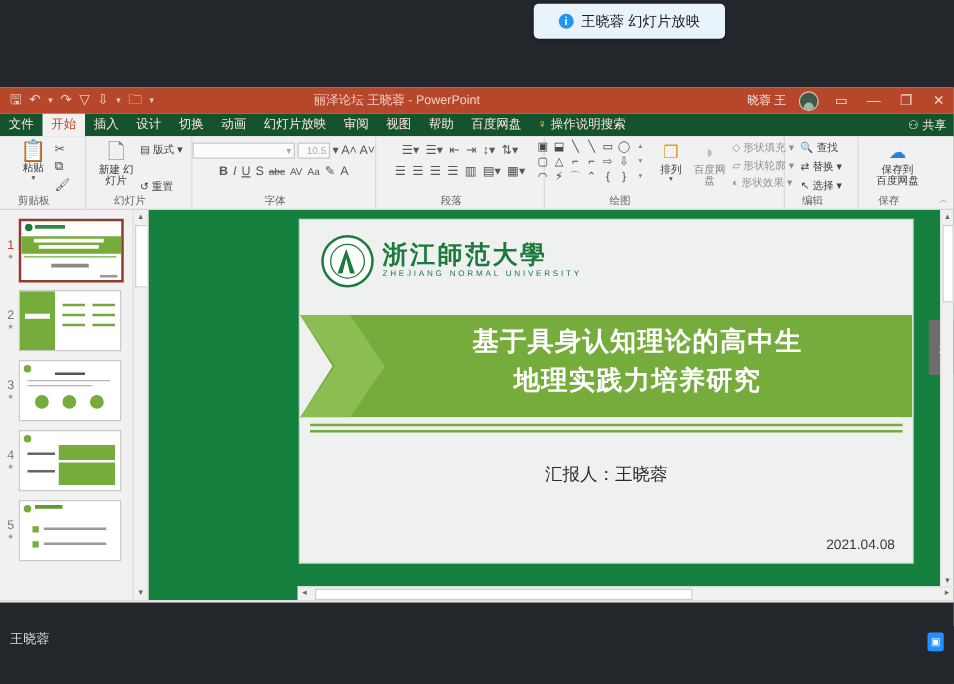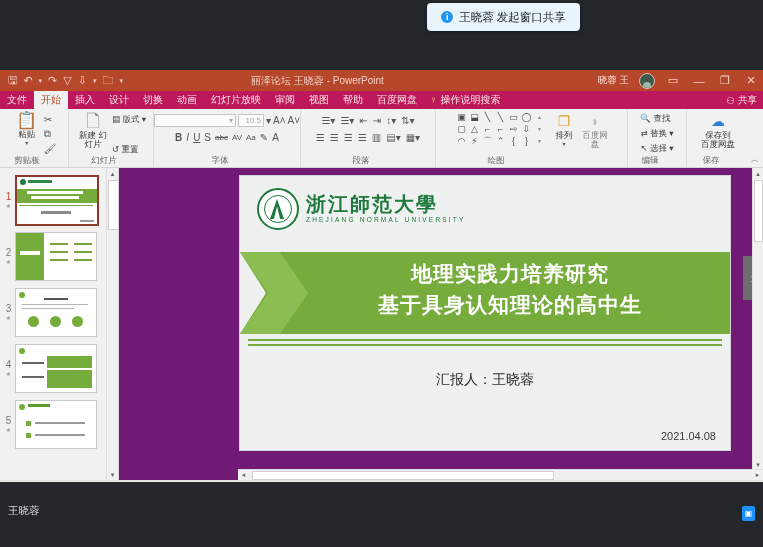--- a/index.html
+++ b/index.html
@@ -25,21 +25,21 @@
   .wintitle{position:absolute;left:0;top:0;width:635px;height:21px;line-height:21px;
             text-align:center;color:#f2cfc6;font-size:10px;}
   .winright{position:absolute;right:4px;top:0;height:21px;display:flex;align-items:center;gap:10px;}
   .usr{color:#f6ddd6;font-size:9.5px;}
   .avatar{width:14px;height:14px;border-radius:50%;background:#3d5a4a;display:block;
           border:1px solid #e2bdb3;position:relative;overflow:hidden;}
   .avatar:after{content:"";position:absolute;left:3px;top:8px;width:8px;height:8px;border-radius:50% 50% 0 0;background:#9fb8a5;}
   .wbtn{color:#f3d6cd;font-size:11px;width:16px;text-align:center;cursor:default;}
 
   
-  .tabsrow{position:relative;height:18px;background:#be185d;display:flex;align-items:flex-end;}
+  .tabsrow{position:relative;height:18px;background:#14532d;display:flex;align-items:flex-end;}
   .tab{font-size:10px;color:#fbe6e0;padding:2px 7px 3px 7px;line-height:13px;white-space:nowrap;}
   .tab.active{background:#f1f1f1;color:#b7472a;}
   .tellme{display:flex;align-items:center;gap:3px;padding-left:6px;}
   .bulb{color:#ffd36b;font-size:10px;}
   .shareblk{position:absolute;right:6px;bottom:2px;display:flex;align-items:center;gap:3px;}
   .shareblk span{font-size:9.5px;color:#fbe6e0;}
 
   
   .ribbon{position:relative;height:58px;background:#f1f1f1;border-bottom:1px solid #d4d4d4;display:flex;}
   .grp{position:relative;height:58px;display:flex;flex-direction:column;align-items:center;
@@ -65,21 +65,21 @@
   .tstar{font-size:6px;color:#999;text-align:center;}
   .tcol{width:13px;display:flex;flex-direction:column;align-items:center;}
   .tcard{width:80px;height:47px;background:#fff;border:1px solid #c9c9c9;position:relative;overflow:hidden;}
   .thumbrow.sel .tcard{border:2px solid #8e3b2c;}
   .thumbrow.sel .tnum{color:#b7472a;}
   .tscroll{position:absolute;right:0;top:0;width:11px;height:100%;background:#f0f0f0;border-left:1px solid #dedede;}
   .tscroll .thumbbar{position:absolute;left:1px;top:12px;width:9px;height:48px;background:#fff;border:1px solid #cfcfcf;}
   .tscroll .ar{position:absolute;left:0;width:11px;height:11px;font-size:7px;color:#666;text-align:center;line-height:11px;}
 
   
-  .stage{position:relative;flex:1;background:#701a75;}
+  .stage{position:relative;flex:1;background:#15803d;}
   .slide{position:absolute;left:121px;top:8px;width:490px;height:274px;background:#eef1f0;overflow:hidden;
          box-shadow:0 0 0 1px #d5d5d5;}
   .slide-logo{position:absolute;left:17px;top:12px;display:flex;align-items:center;gap:7px;}
   .seal{width:38px;height:38px;border-radius:50%;border:2px solid #1e7a3c;background:#fff;position:relative;}
   .seal:before{content:"";position:absolute;left:5px;top:5px;right:5px;bottom:5px;border-radius:50%;
                border:1px solid #1e7a3c;}
   .seal:after{content:"";position:absolute;left:11px;top:9px;width:14px;height:20px;
               background:#1e7a3c;border-radius:50% 50% 0 0 / 70% 70% 0 0;clip-path:polygon(50% 0,100% 100%,72% 100%,50% 38%,28% 100%,0 100%);}
   .uni-cn{font-size:20px;color:#1e7a3c;font-weight:bold;letter-spacing:2px;line-height:21px;
           font-family:"Liberation Serif","DejaVu Serif",serif;}
@@ -124,21 +124,21 @@
            display:flex;align-items:center;justify-content:center;color:#fff;font-size:8px;}
 </style>
 </head>
 <body>
 
 <div id="root">
 
   <div class="topstrip">
     <div class="notif">
       <div class="ico">i</div>
-      <div class="txt">王晓蓉 发起窗口共享</div>
+      <div class="txt">王晓蓉 幻灯片放映</div>
     </div>
   </div>
 
   <div class="ppt">
 
     <div class="titlebar">
       <div class="qat">
         <span class="qi">🖫</span>
         <span class="qi">↶</span>
         <span class="qi" style="font-size:7px">▾</span>
@@ -286,20 +286,25 @@
           </div>
           <div class="bigbtn" style="width:26px;padding-top:2px">
             <span class="bi" style="font-size:14px;color:#e0a12a">❐</span>
             <span class="bl">排列</span>
             <span style="font-size:6px;color:#555">▾</span>
           </div>
           <div class="bigbtn" style="width:26px;padding-top:2px;opacity:.6">
             <span class="bi" style="font-size:14px;color:#9a9a9a">◗</span>
             <span class="bl">百度网盘</span>
           </div>
+          <div style="display:flex;flex-direction:column;gap:2px;padding-top:2px;opacity:.55">
+            <span class="mini">◇ <span>形状填充</span> ▾</span>
+            <span class="mini">▱ <span>形状轮廓</span> ▾</span>
+            <span class="mini">◐ <span>形状效果</span> ▾</span>
+          </div>
         </div>
         <div class="glabel" style="left:0;width:120px">绘图</div>
       </div>
 
       <div class="grp" style="width:52px">
         <div style="display:flex;flex-direction:column;gap:3px;margin-top:4px">
           <span class="mini">🔍 <span>查找</span></span>
           <span class="mini">⇄ <span>替换</span> ▾</span>
           <span class="mini">↖ <span>选择</span> ▾</span>
         </div>
@@ -417,22 +422,22 @@
             <div class="seal"></div>
             <div>
               <div class="uni-cn">浙江師范大學</div>
               <div class="uni-en">ZHEJIANG  NORMAL  UNIVERSITY</div>
             </div>
           </div>
 
           <div class="greenband"></div>
           <div class="chev"></div>
           <div class="sldtitle">
+            <div>基于具身认知理论的高中生</div>
             <div>地理实践力培养研究</div>
-            <div>基于具身认知理论的高中生</div>
           </div>
 
           <div class="rule" style="top:163px"></div>
           <div class="rule" style="top:168px"></div>
 
           <div class="presenter">汇报人：王晓蓉</div>
           <div class="sdate">2021.04.08</div>
         </div>
 
         <div class="nextbtn">›</div>

